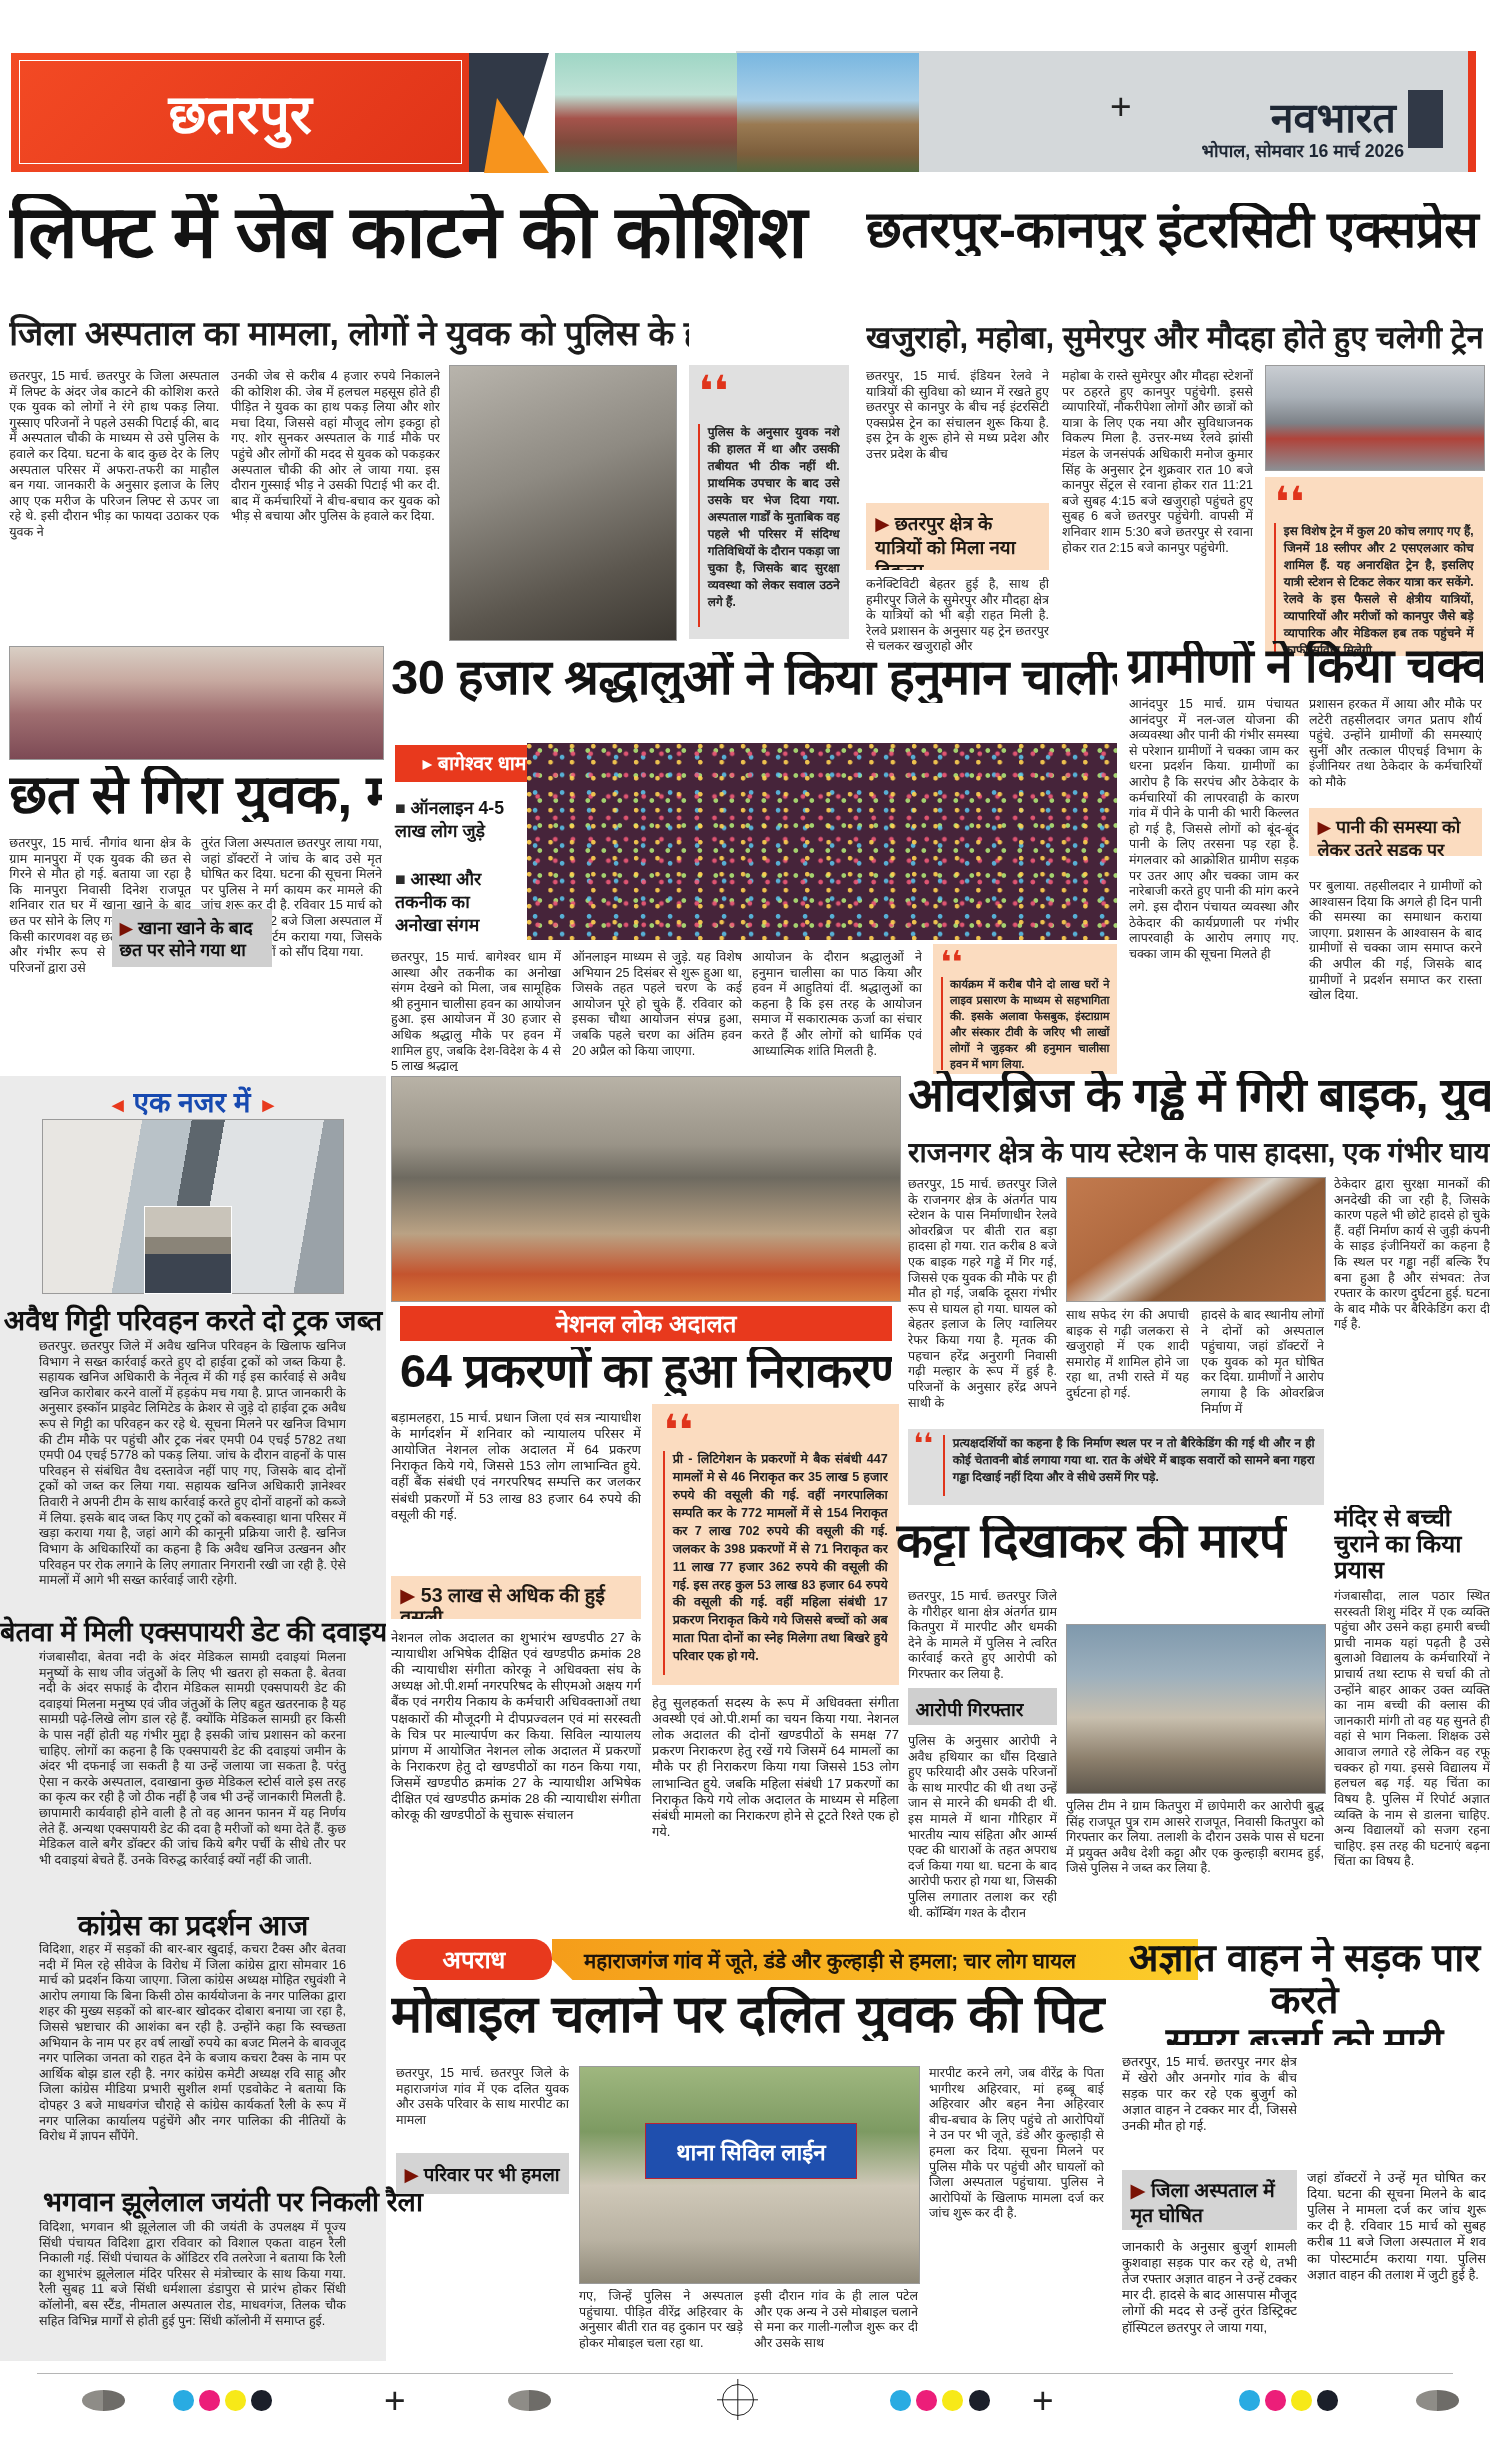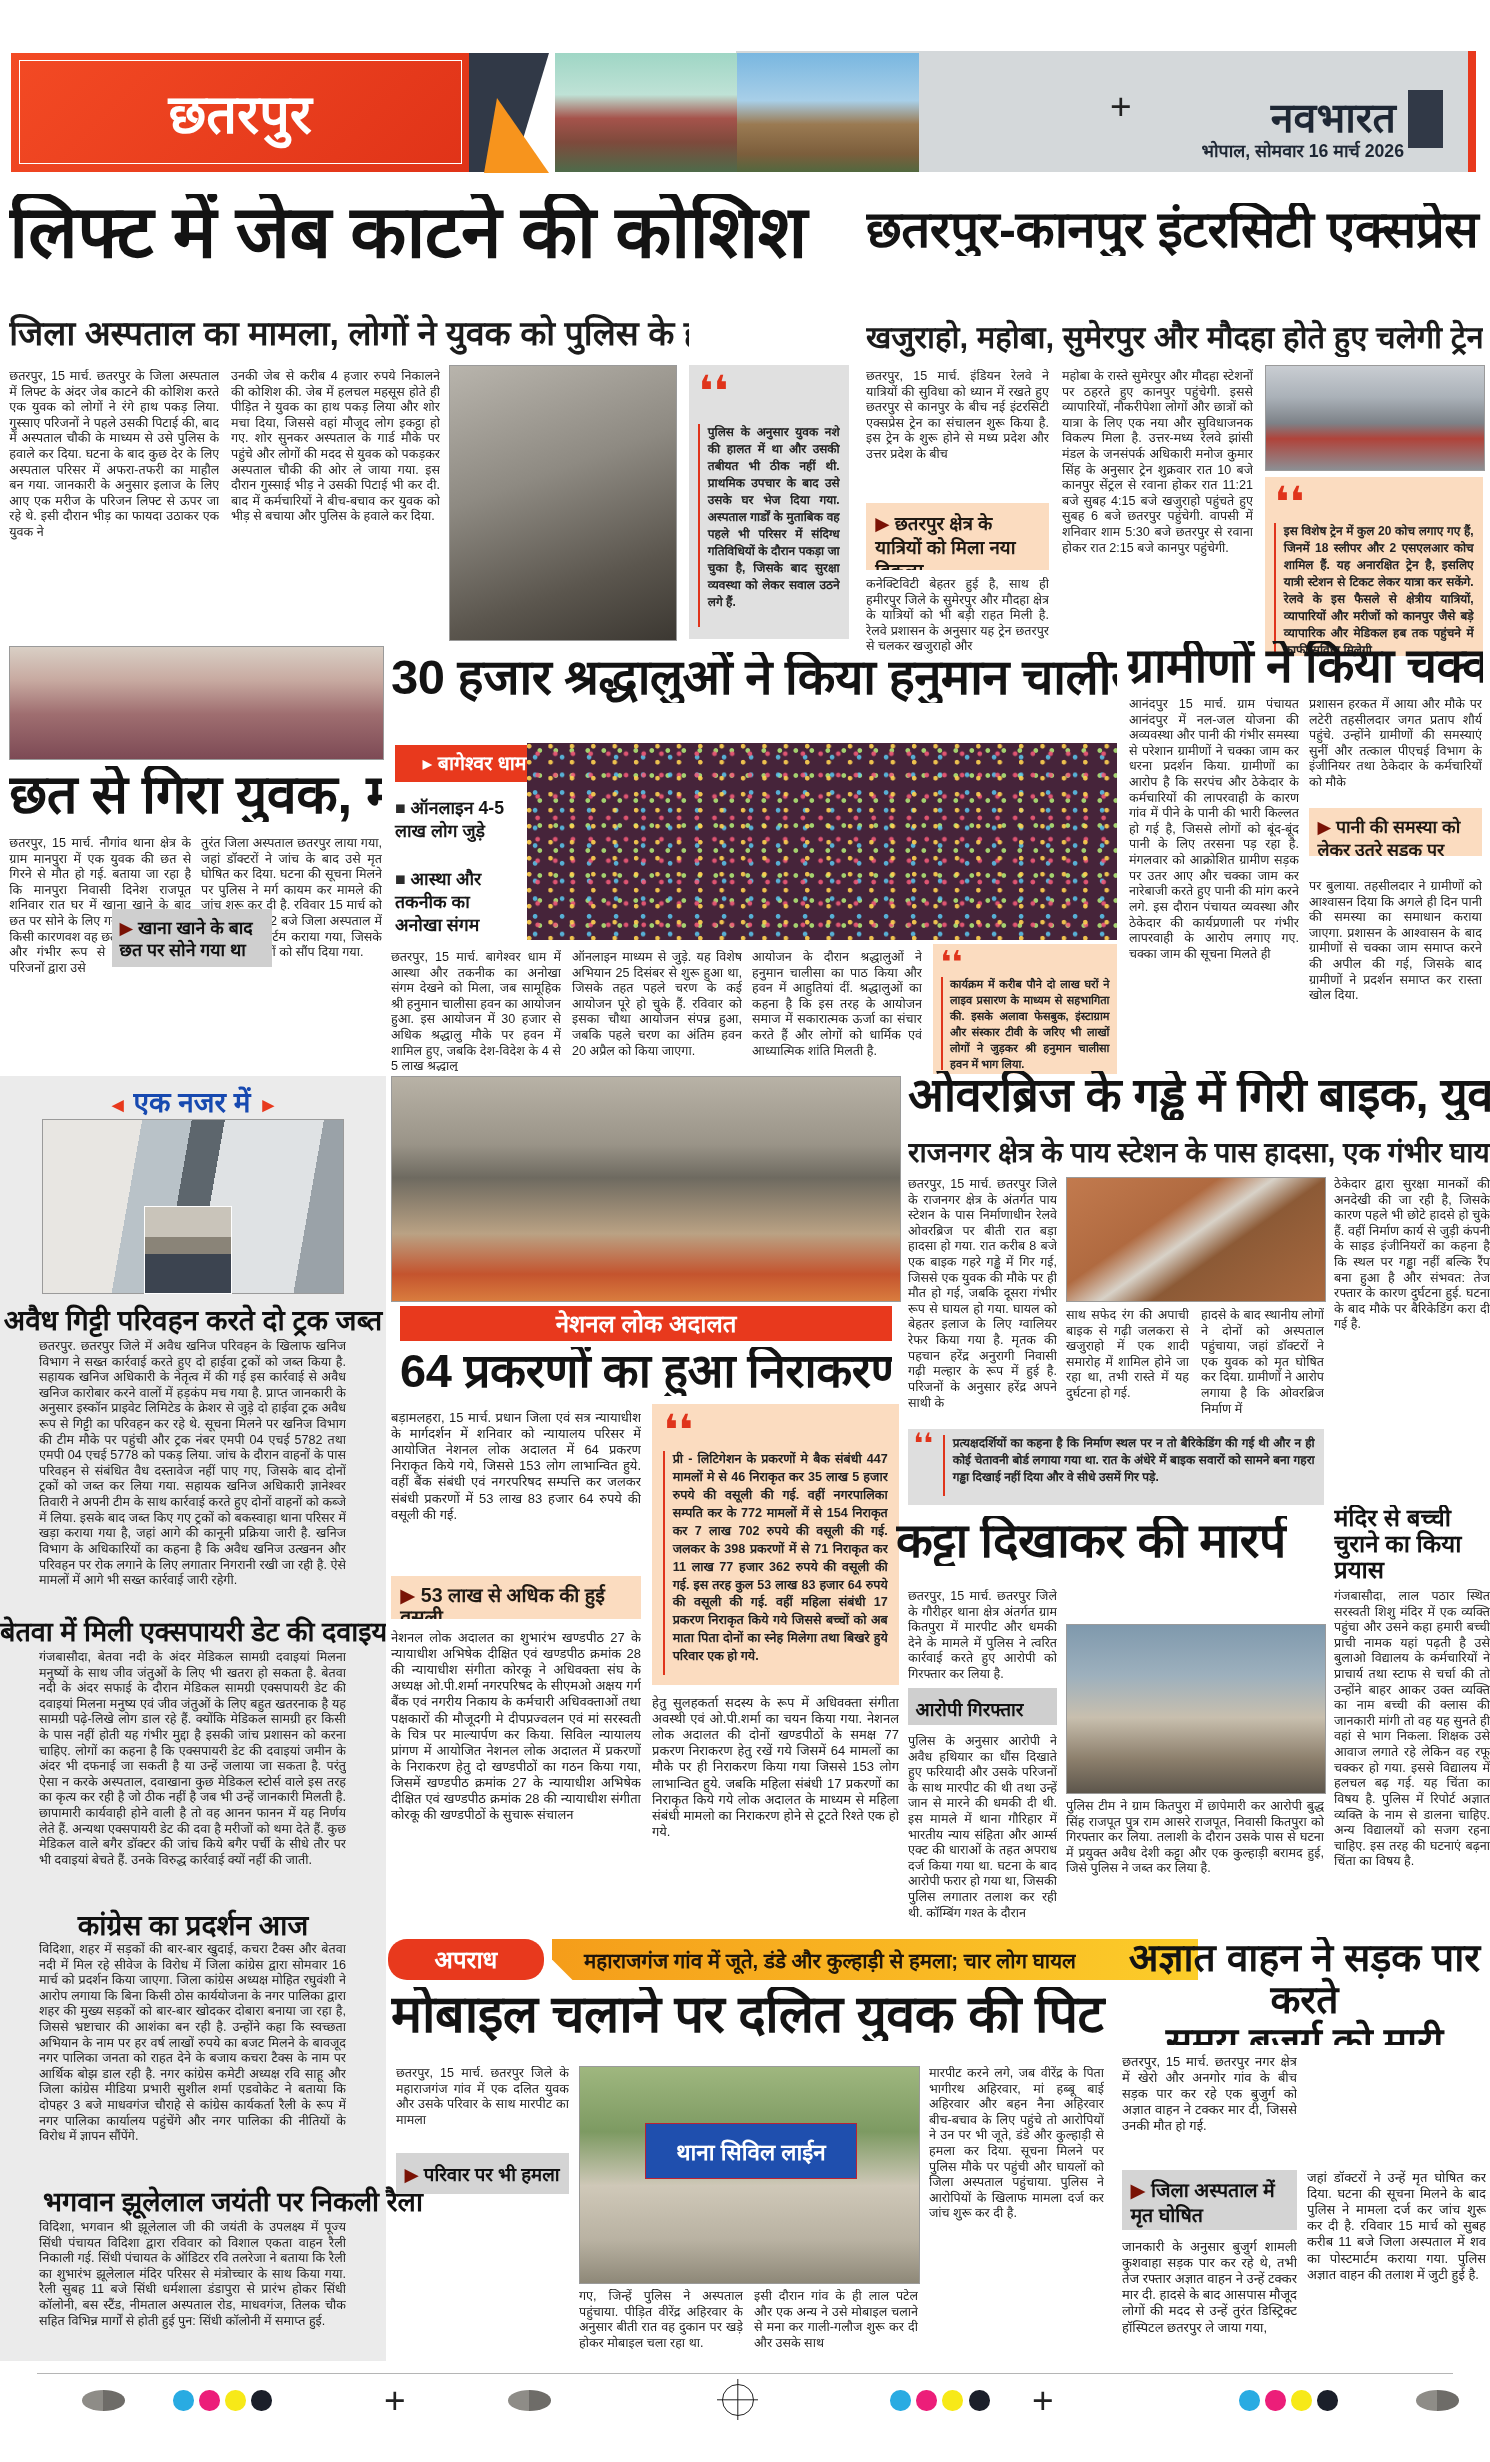--- a/index.html
+++ b/index.html
@@ -183,21 +183,21 @@
     <span>आरोपी गिरफ्तार</span>
   </div>
   <div class="col" style="left:908px;top:1734px;width:149px;height:190px;">पुलिस के अनुसार आरोपी ने अवैध हथियार का धौंस दिखाते हुए फरियादी और उसके परिजनों के साथ मारपीट की थी तथा उन्हें जान से मारने की धमकी दी थी. इस मामले में थाना गौरिहार में भारतीय न्याय संहिता और आर्म्स एक्ट की धाराओं के तहत अपराध दर्ज किया गया था. घटना के बाद आरोपी फरार हो गया था, जिसकी पुलिस लगातार तलाश कर रही थी. कॉम्बिंग गश्त के दौरान</div>
   <div class="photo" style="left:1066px;top:1624px;width:258px;height:168px;
               background:linear-gradient(180deg,#7f99ad 0%,#9db0bd 30%,#c8bfae 55%,#8c7f6c 80%,#5d564c 100%);"></div>
   <div class="col" style="left:1066px;top:1799px;width:258px;height:125px;">पुलिस टीम ने ग्राम कितपुरा में छापेमारी कर आरोपी बुद्ध सिंह राजपूत पुत्र राम आसरे राजपूत, निवासी कितपुरा को गिरफ्तार कर लिया. तलाशी के दौरान उसके पास से घटना में प्रयुक्त अवैध देशी कट्टा और एक कुल्हाड़ी बरामद हुई, जिसे पुलिस ने जब्त कर लिया है.</div>
 
   <div class="hlw" style="left:1334px;top:1505px;width:156px;height:78px;font-size:24px;text-align:left;">मंदिर से बच्ची चुराने का किया प्रयास</div>
   <div class="col" style="left:1334px;top:1589px;width:156px;height:335px;">गंजबासौदा, लाल पठार स्थित सरस्वती शिशु मंदिर में एक व्यक्ति पहुंचा और उसने कहा हमारी बच्ची प्राची नामक यहां पढ़ती है उसे बुलाओ विद्यालय के कर्मचारियों ने प्राचार्य तथा स्टाफ से चर्चा की तो उन्होंने बाहर आकर उक्त व्यक्ति का नाम बच्ची की क्लास की जानकारी मांगी तो वह यह सुनते ही वहां से भाग निकला. शिक्षक उसे आवाज लगाते रहे लेकिन वह रफू चक्कर हो गया. इससे विद्यालय में हलचल बढ़ गई. यह चिंता का विषय है. पुलिस में रिपोर्ट अज्ञात व्यक्ति के नाम से डालना चाहिए. अन्य विद्यालयों को सजग रहना चाहिए. इस तरह की घटनाएं बढ़ना चिंता का विषय है.</div>
 
-  <div class="redband" style="left:388px;top:1939px;width:156px;height:41px;font-size:24px;line-height:41px;border-radius:19px;">अपराध</div>
+  <div class="redband" style="left:396px;top:1939px;width:156px;height:41px;font-size:24px;line-height:41px;border-radius:19px;">अपराध</div>
   <div class="abs" style="left:552px;top:1939px;width:646px;height:41px;background:linear-gradient(90deg,#f59d1a,#fccd2a);
               clip-path:polygon(0 0,100% 0,100% 100%,20.5px 100%,0 50%);display:flex;align-items:center;">
     <span style="font-weight:800;font-size:20.5px;color:#20160a;padding-left:32px;white-space:nowrap;overflow:hidden;">महाराजगंज गांव में जूते, डंडे और कुल्हाड़ी से हमला; चार लोग घायल</span>
   </div>
   <div class="hl" style="left:391px;top:1987px;width:715px;font-size:52px;text-align:center;">मोबाइल चलाने पर दलित युवक की पिटाई</div>
   <div class="col" style="left:396px;top:2066px;width:173px;height:82px;">छतरपुर, 15 मार्च. छतरपुर जिले के महाराजगंज गांव में एक दलित युवक और उसके परिवार के साथ मारपीट का मामला</div>
   <div class="gbox" style="left:396px;top:2153px;width:173px;height:41px;padding:8.4px;box-sizing:border-box;font-size:18.6px;background:#d4d4d4;">
     <span class="arrow">▶ </span><span>परिवार पर भी हमला</span>
   </div>
   <div class="photo" style="left:579px;top:2066px;width:339px;height:216px;

